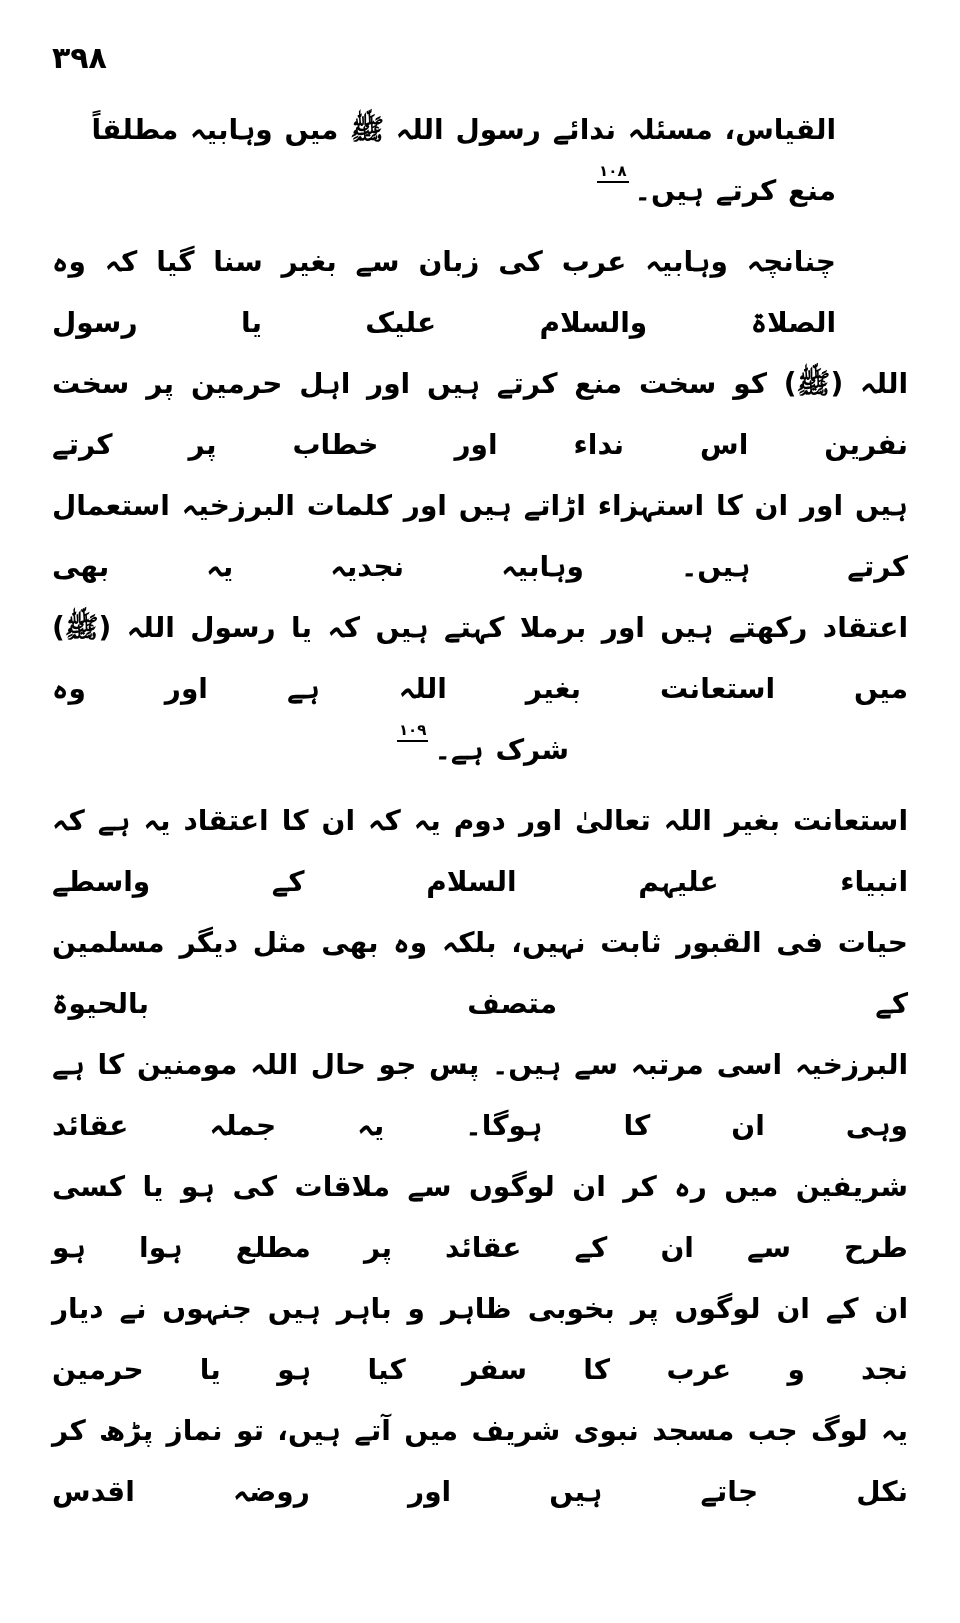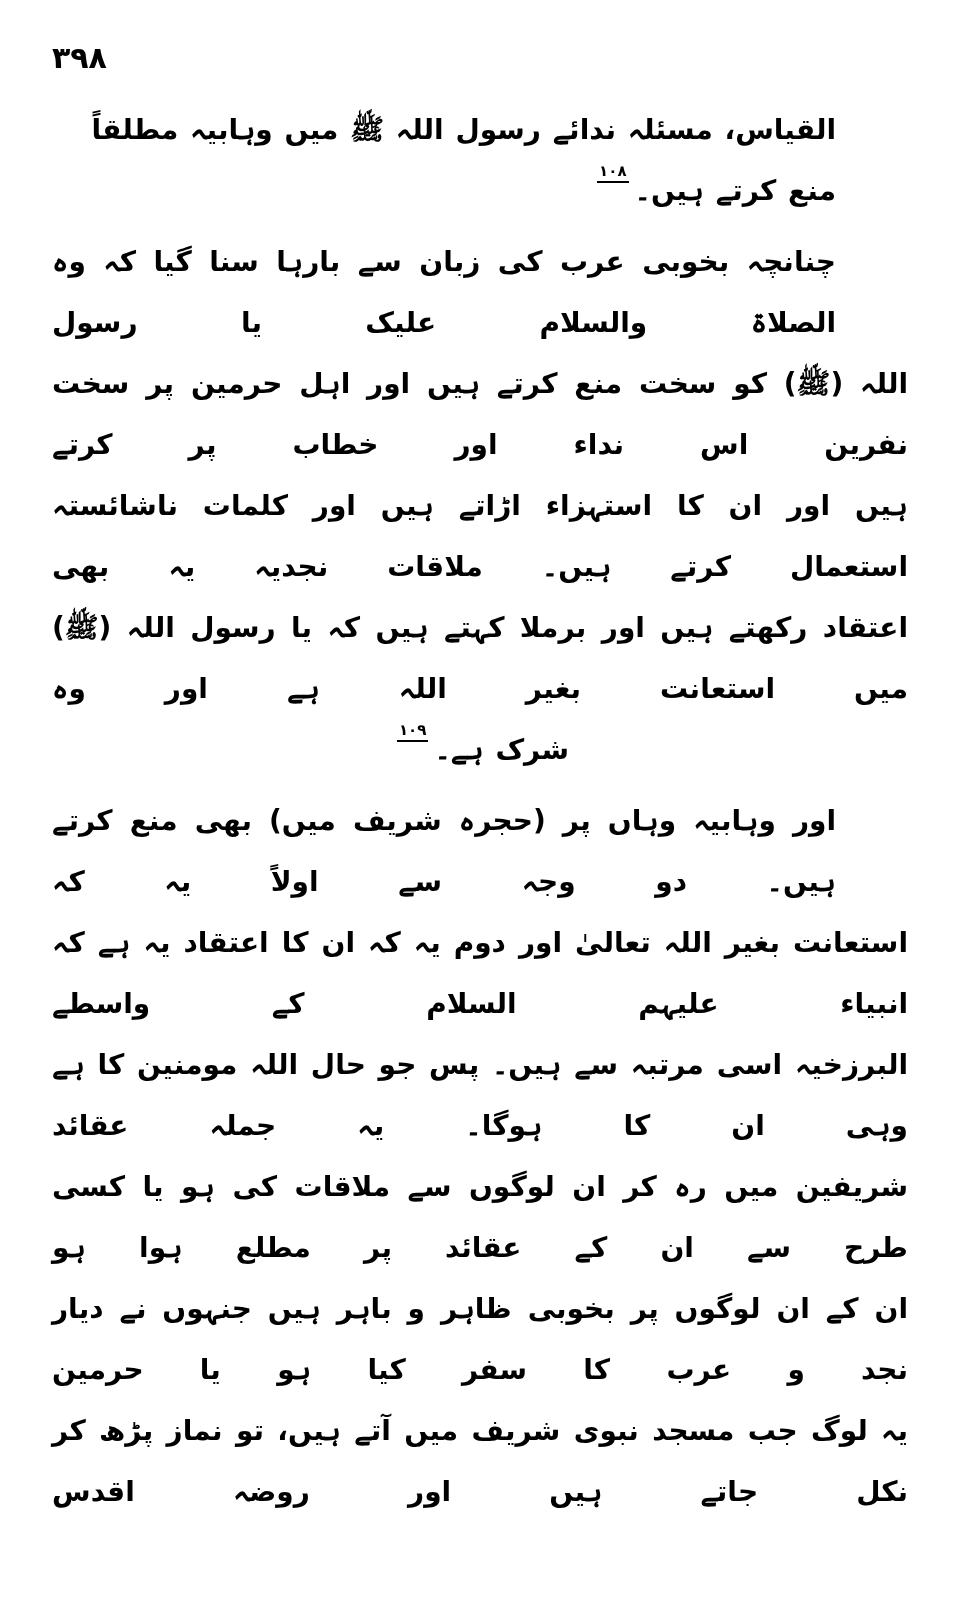--- a/index.html
+++ b/index.html
@@ -68,28 +68,28 @@
 </head>
 <body>
 
 <div class="page">
   <div class="page-number">۳۹۸</div>
   <div id="page-body">
       <div class="para">
         <div class="line right indent-right">القیاس، مسئلہ ندائے رسول اللہ ﷺ میں وہابیہ مطلقاً منع کرتے ہیں۔<sup class="ref">۱۰۸</sup></div>
       </div>
       <div class="para">
-        <div class="line full indent-right">چنانچہ بخوبی عرب کی زبان سے بارہا سنا گیا کہ وہ الصلاۃ والسلام علیک یا رسول</div>
+        <div class="line full indent-right">چنانچہ وہابیہ عرب کی زبان سے بغیر سنا گیا کہ وہ الصلاۃ والسلام علیک یا رسول</div>
         <div class="line full">اللہ (ﷺ) کو سخت منع کرتے ہیں اور اہل حرمین پر سخت نفرین اس نداء اور خطاب پر کرتے</div>
-        <div class="line full">ہیں اور ان کا استہزاء اڑاتے ہیں اور کلمات ناشائستہ استعمال کرتے ہیں۔ ملاقات نجدیہ یہ بھی</div>
+        <div class="line full">ہیں اور ان کا استہزاء اڑاتے ہیں اور کلمات البرزخیہ استعمال کرتے ہیں۔ وہابیہ نجدیہ یہ بھی</div>
         <div class="line full">اعتقاد رکھتے ہیں اور برملا کہتے ہیں کہ یا رسول اللہ (ﷺ) میں استعانت بغیر اللہ ہے اور وہ</div>
         <div class="line left">شرک ہے۔<sup class="ref">۱۰۹</sup></div>
       </div>
       <div class="para">
-        <div class="line full indent-right">اور وہابیہ وہاں پر (حجرہ شریف میں) بھی منع کرتے ہیں۔ دو وجہ سے اولاً یہ کہ</div>
         <div class="line full">استعانت بغیر اللہ تعالیٰ اور دوم یہ کہ ان کا اعتقاد یہ ہے کہ انبیاء علیہم السلام کے واسطے</div>
+        <div class="line full">حیات فی القبور ثابت نہیں، بلکہ وہ بھی مثل دیگر مسلمین کے متصف بالحیوۃ</div>
         <div class="line full">البرزخیہ اسی مرتبہ سے ہیں۔ پس جو حال اللہ مومنین کا ہے وہی ان کا ہوگا۔ یہ جملہ عقائد</div>
         <div class="line full">شریفین میں رہ کر ان لوگوں سے ملاقات کی ہو یا کسی طرح سے ان کے عقائد پر مطلع ہوا ہو</div>
         <div class="line full">ان کے ان لوگوں پر بخوبی ظاہر و باہر ہیں جنہوں نے دیار نجد و عرب کا سفر کیا ہو یا حرمین</div>
         <div class="line full">یہ لوگ جب مسجد نبوی شریف میں آتے ہیں، تو نماز پڑھ کر نکل جاتے ہیں اور روضہ اقدس</div>
       </div>
     </div>
 </div>
 
 </body></html>

